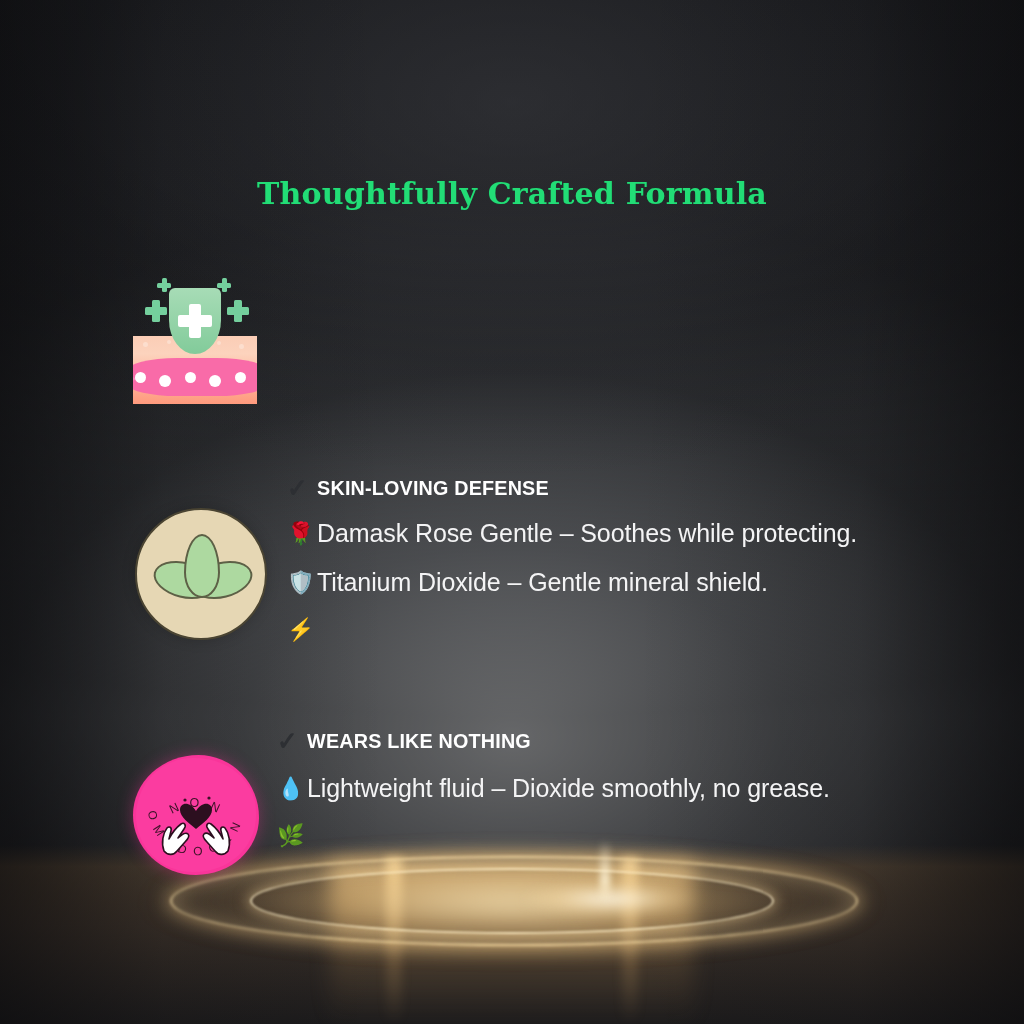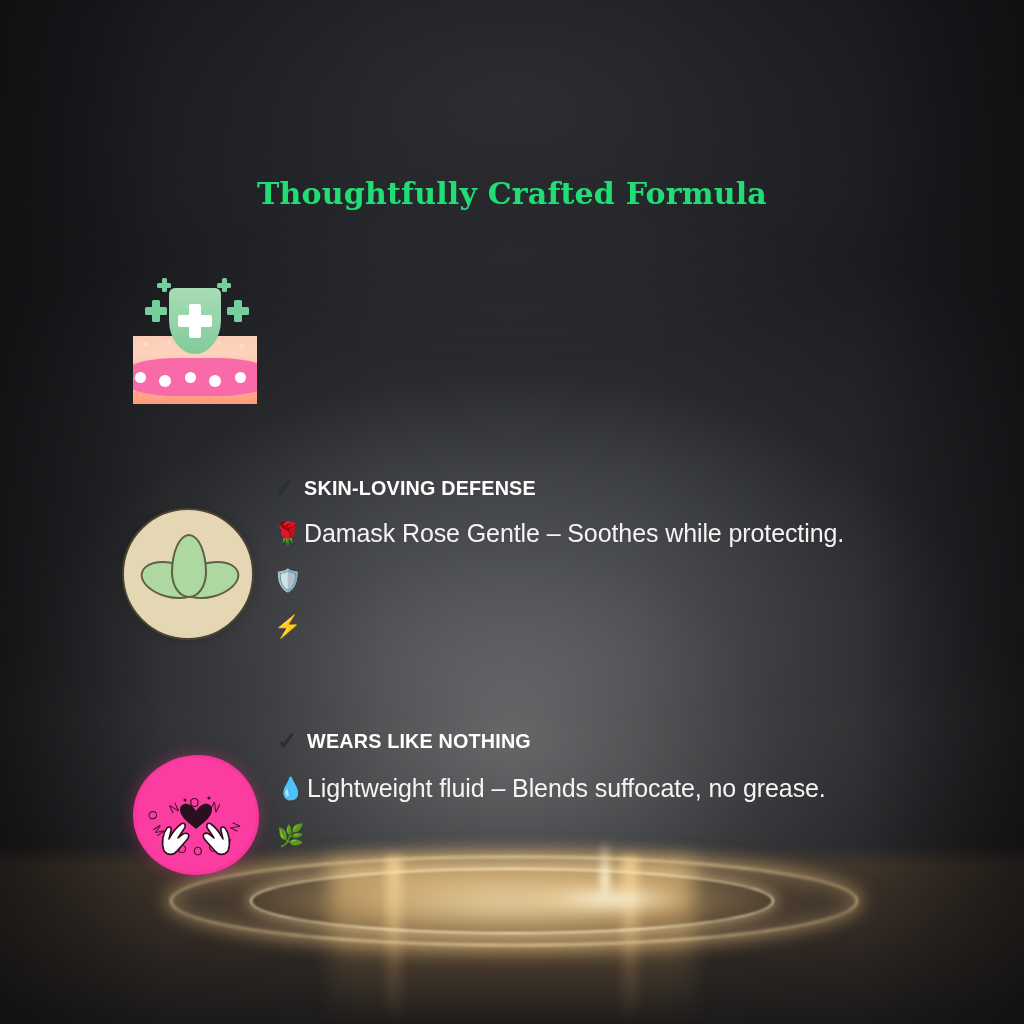--- a/index.html
+++ b/index.html
@@ -317,39 +317,40 @@
         </div>
 
         <div class="shield-1">
           <div class="shield-cross-v" style="left:20px; top:16px; width:12px; height:34px; border-radius:2px;"></div>
           <div class="shield-cross-h" style="left:9px; top:27px; width:34px; height:12px; border-radius:2px;"></div>
         </div>
       </div>
     </div>
   </div>
 
-  <div class="block" style="left:122px; top:475px;">
+  <div class="block" style="left:135px; top:475px;">
     <div class="block-icon" style="margin-top:33px;">
       <div class="ic-leaf">
         <div class="leaf leaf-l"></div>
         <div class="leaf leaf-r"></div>
         <div class="leaf leaf-c"></div>
       </div>
     </div>
     <div class="block-body" style="margin-left:20px;">
       <div class="sec-head">
         <span class="check">✓</span>
         <span>SKIN-LOVING DEFENSE</span>
       </div>
       <div class="line" style="margin-top:18px;">
         <span class="bullet-emoji">🌹</span>
         <span>Damask Rose Gentle – Soothes while protecting.</span>
       </div>
       <div class="line" style="margin-top:20px;">
         <span class="bullet-emoji">🛡️</span>
+        <span>Titanium Dioxide – Gentle mineral shield.</span>
       </div>
       <div class="line" style="margin-top:20px;">
         <span class="bullet-emoji">⚡</span>
       </div>
     </div>
   </div>
 
   <div class="block" style="left:133px; top:728px;">
     <div class="block-icon" style="margin-top:27px;">
       <div class="ic-stamp">
@@ -380,21 +381,21 @@
         </svg>
       </div>
     </div>
     <div class="block-body" style="margin-left:18px;">
       <div class="sec-head">
         <span class="check">✓</span>
         <span>WEARS LIKE NOTHING</span>
       </div>
       <div class="line" style="margin-top:20px;">
         <span class="bullet-emoji">💧</span>
-        <span>Lightweight fluid – Blends suffocate, no grease.</span>
+        <span>Lightweight fluid – Dioxide smoothly, no grease.</span>
       </div>
       <div class="line" style="margin-top:20px;">
         <span class="bullet-emoji">🌿</span>
       </div>
     </div>
   </div>
 
 </div>
 
 </body></html>

